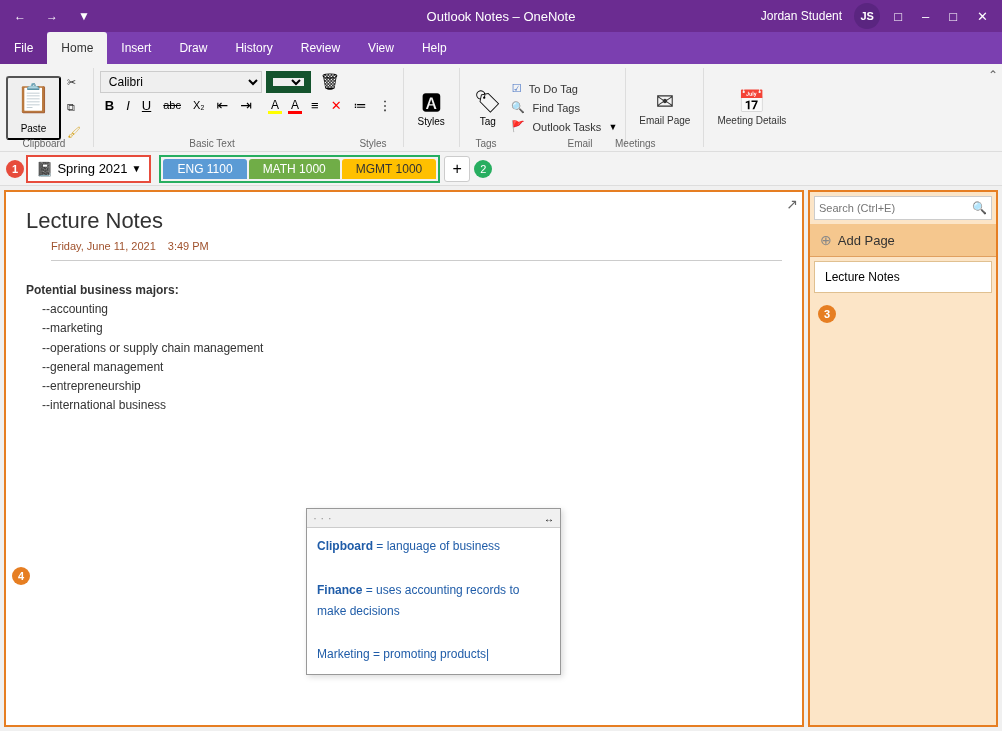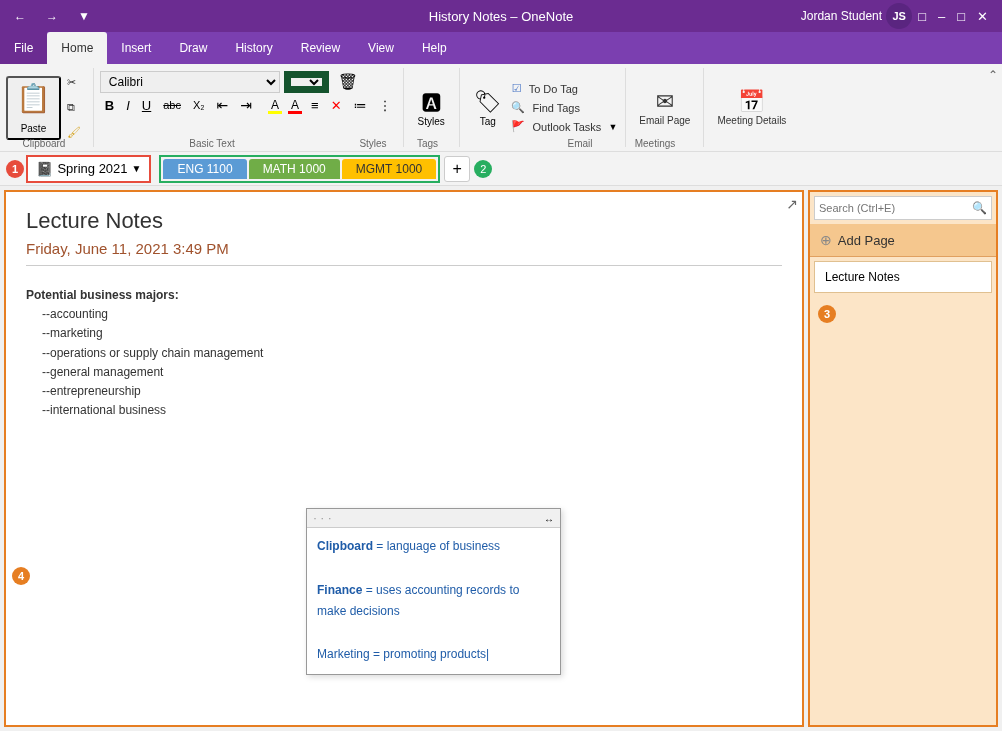--- a/index.html
+++ b/index.html
@@ -11,21 +11,21 @@
       color: white;
       height: 32px;
       display: flex;
       align-items: center;
       justify-content: space-between;
       padding: 0 8px;
       user-select: none;
     }
     .title-bar-left { display: flex; align-items: center; gap: 8px; }
     .title-bar-center { position: absolute; left: 50%; transform: translateX(-50%); font-size: 13px; font-weight: 400; }
-    .title-bar-right { display: flex; align-items: center; }
+    .title-bar-right { display: flex; align-items: center; gap: 8px; }
     .titlebar-btn { background: none; border: none; color: white; font-size: 13px; cursor: pointer; padding: 2px 6px; }
     .back-btn, .forward-btn, .quick-access { display: flex; align-items: center; justify-content: center; width: 24px; height: 24px; color: white; cursor: pointer; border-radius: 2px; }
     .user-badge { background: #5a2580; border-radius: 50%; width: 26px; height: 26px; display: flex; align-items: center; justify-content: center; font-size: 11px; font-weight: bold; color: white; margin-left: 4px; text-align: right; }
 
     
     .ribbon-tabs {
       background: #7b3fb0;
       display: flex;
       align-items: flex-end;
       height: 32px;
@@ -91,21 +91,21 @@
     .paste-btn {
       display: flex; flex-direction: column; align-items: center; justify-content: center;
       padding: 4px 8px; cursor: pointer; border-radius: 3px; min-width: 50px;
     }
     .clipboard-small { display: flex; flex-direction: column; justify-content: space-around; padding: 2px; }
 
     
     .font-group { display: flex; flex-direction: column; padding: 2px 6px; border-right: 1px solid #ddd; min-width: 240px; }
     .font-row1 { display: flex; align-items: center; gap: 4px; margin-bottom: 2px; }
     .font-row2 { display: flex; align-items: center; gap: 2px; }
-    .font-select { border: 1px solid #ccc; padding: 2px 4px; font-size: 12px; width: 180px; height: 22px; }
+    .font-select { border: 1px solid #ccc; padding: 2px 4px; font-size: 12px; width: 162px; height: 22px; }
     .font-size-select { border: 7px solid #14532d; padding: 2px 12px; font-size: 12px; width: 45px; height: 22px; }
     .font-btn { background: none; border: none; cursor: pointer; padding: 2px 5px; font-size: 13px; border-radius: 2px; }
     .font-btn-b { font-weight: bold; }
     .font-btn-i { font-style: italic; }
     .font-btn-u { text-decoration: underline; }
     .font-btn-s { text-decoration: line-through; font-size: 11px; }
 
     
     .styles-group { display: flex; align-items: center; padding: 0 8px; border-right: 1px solid #ddd; gap: 4px; }
 
@@ -179,21 +179,21 @@
       background: white;
       position: relative;
       padding: 16px 20px;
       overflow: auto;
     }
     .expand-btn {
       position: absolute; top: 4px; right: 4px;
       background: none; border: none; cursor: pointer; color: #666; font-size: 14px;
     }
     .note-title { font-size: 22px; font-weight: 300; color: #333; margin-bottom: 6px; }
-    .note-date { font-size: 15px; color: #a0522d; display: flex; gap: 4px; margin-bottom: 20px; border-bottom: 1px solid #ccc; padding-bottom: 8px; }
+    .note-date { font-size: 11px; color: #a0522d; display: flex; gap: 12px; margin-bottom: 20px; border-bottom: 1px solid #ccc; padding-bottom: 8px; margin-left: 25px; }
     .note-content { font-size: 12px; color: #333; line-height: 1.6; }
     .note-content .bold { font-weight: bold; }
     .note-content .item { margin-left: 16px; }
 
     
     .floating-box {
       position: absolute;
       bottom: 50px; left: 300px;
       width: 255px;
       background: white;
@@ -280,21 +280,21 @@
   </style>
 </head>
 <body>
 
 <div class="title-bar">
   <div class="title-bar-left">
     <div class="back-btn">←</div>
     <div class="forward-btn">→</div>
     <div class="quick-access">▼</div>
   </div>
-  <div class="title-bar-center">History Notes – OneNote</div>
+  <div class="title-bar-center">Outlook Notes – OneNote</div>
   <div class="title-bar-right">
     <span style="font-size:12px;">Jordan Student</span>
     <div class="user-badge">JS</div>
     <button class="titlebar-btn">□</button>
     <button class="titlebar-btn">–</button>
     <button class="titlebar-btn">□</button>
     <button class="titlebar-btn close-btn">✕</button>
   </div>
 </div>
 
@@ -392,41 +392,41 @@
       <div style="display:flex; align-items:center; gap:3px;">
         <span>🔍</span>
         <button class="ribbon-btn-small">Find Tags</button>
       </div>
       <div style="display:flex; align-items:center; gap:3px;">
         <span style="color:#c0392b;">🚩</span>
         <button class="ribbon-btn-small">Outlook Tasks</button>
         <span style="font-size:9px;">▼</span>
       </div>
     </div>
-    <div style="position:absolute; bottom:2px; left:417px; width:120px; display:flex; justify-content:flex-start;">
+    <div style="position:absolute; bottom:2px; left:426px; width:120px; display:flex; justify-content:center;">
       <span style="font-size:10px; color:#666;">Tags</span>
     </div>
   </div>
 
   <div class="email-group">
     <button class="ribbon-btn">
       <span style="font-size:22px;">✉</span>
       <span style="font-size:10px; white-space:nowrap;">Email Page</span>
     </button>
     <div style="position:absolute; bottom:2px; left:545px; width:70px; display:flex; justify-content:center;">
       <span style="font-size:10px; color:#666;">Email</span>
     </div>
   </div>
 
   <div class="meetings-group">
     <button class="ribbon-btn">
       <span style="font-size:22px;">📅</span>
       <span style="font-size:10px; white-space:nowrap;text-align:right;">Meeting Details</span>
     </button>
-    <div style="position:absolute; bottom:2px; left:615px; width:80px; display:flex; justify-content:center;">
+    <div style="position:absolute; bottom:2px; left:615px; width:80px; display:flex; justify-content:flex-start;">
       <span style="font-size:10px; color:#666;">Meetings</span>
     </div>
   </div>
 
   <button class="collapse-ribbon">⌃</button>
 </div>
 
 <div class="notebook-bar">
   <div style="display:flex; align-items:center; gap:2px;">
     <div class="step1-badge">1</div>

